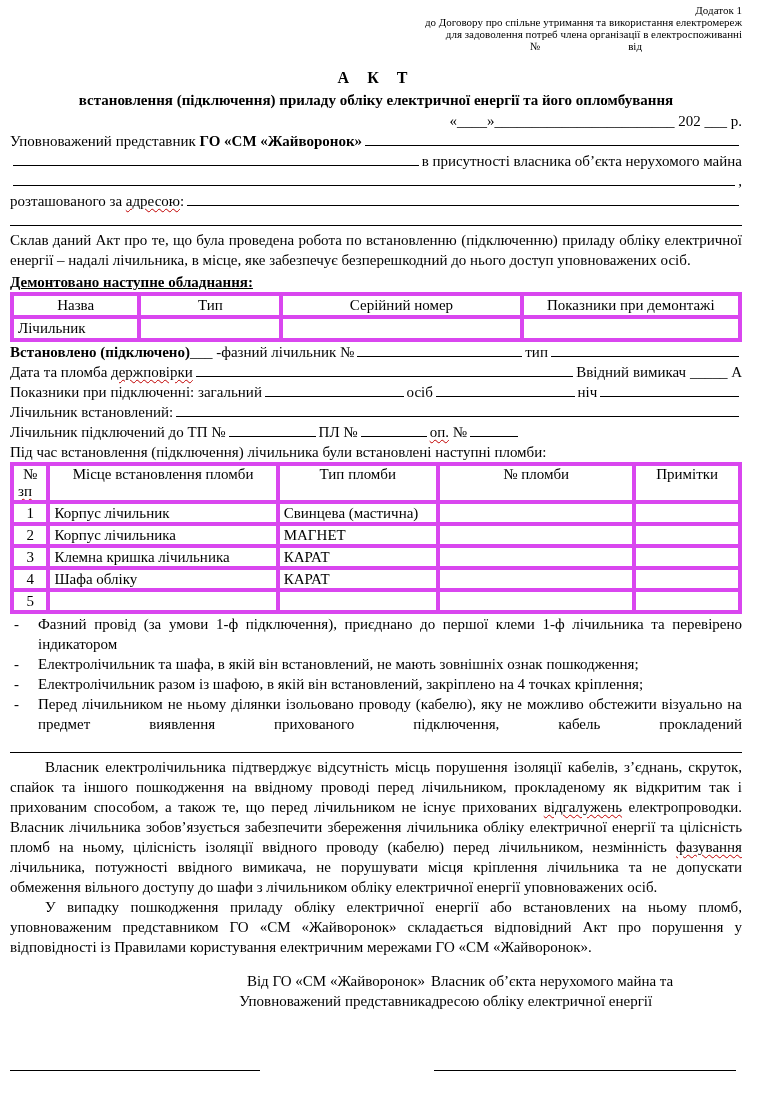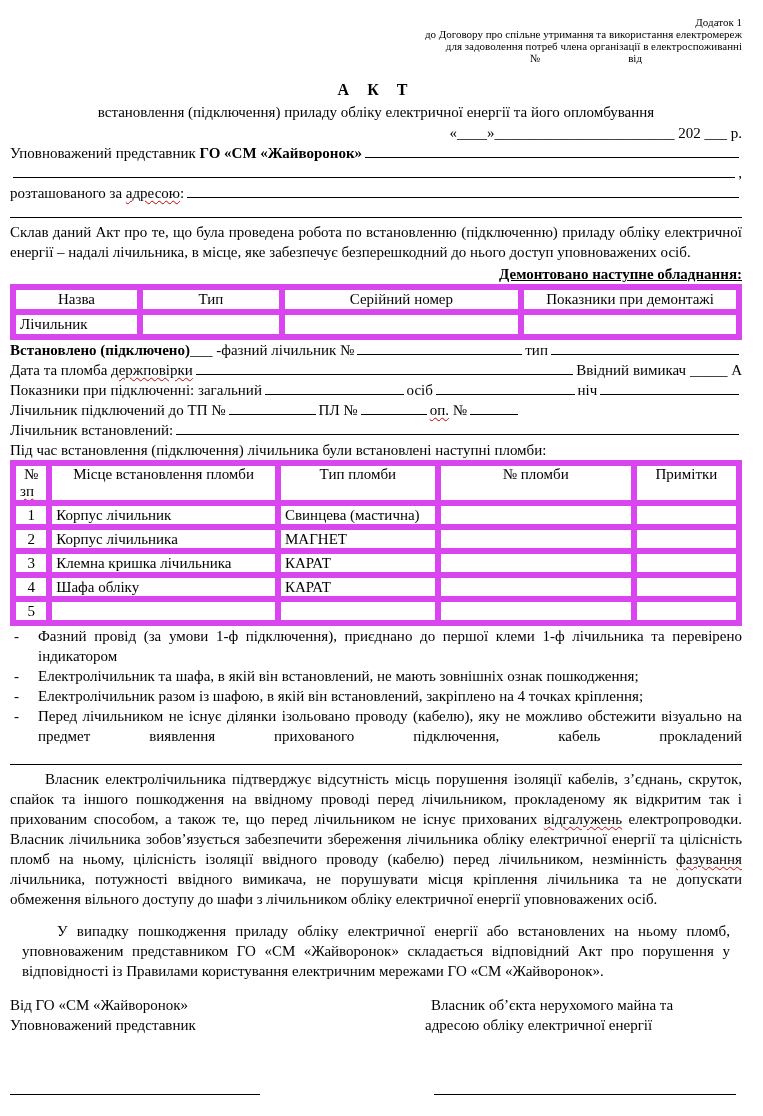--- a/index.html
+++ b/index.html
@@ -3,61 +3,61 @@
 <meta charset="utf-8">
 <style>
   * { box-sizing: border-box; }
   html,body { margin:0; padding:0; }
   body {
     width:763px; height:1116px; overflow:hidden;
     background:#ffffff; color:#000000;
     font-family:"Liberation Serif", serif;
     font-size:15px; line-height:20px;
   }
-  .page { width:763px; height:1116px; padding:16px 21px 0 10px; }
+  .page { width:763px; height:1116px; padding:4px 21px 0 10px; }
 
   
   .hdr { font-size:11px; line-height:12px; text-align:right; }
   .hdr-noline { display:flex; justify-content:flex-end; font-size:11px; line-height:12px; padding-right:100px; }
   .hdr-gap { display:inline-block; width:88px; }
 
   .title { text-align:center; font-weight:bold; font-size:16px; letter-spacing:7px; margin-top:16px; }
-  .subtitle { text-align:center; font-weight:normal; margin-top:2px; }
+  .subtitle { text-align:center; font-weight:bold; margin-top:2px; }
   .dateline { text-align:right; margin-top:1px; }
 
   .flexline { display:flex; align-items:flex-end; }
   .fl { flex:1; position:relative; min-width:20px; margin:0 3px; }
   .fl::after, .fw::after { content:""; position:absolute; left:0; right:0; bottom:5px; border-bottom:1px solid #000; }
   .fw { display:inline-block; position:relative; height:20px; margin:0 3px; }
   .rule { border-bottom:1px solid #000; height:15px; margin-bottom:4px; }
   .nowrap { white-space:nowrap; }
   .b { font-weight:bold; }
 
   .sp { text-decoration-line:underline; text-decoration-style:wavy; text-decoration-color:#c00000; text-decoration-thickness:1px; text-underline-offset:2px; }
 
   .just { text-align:justify; }
   .ind { text-indent:35px; }
 
-  .heading { text-align:right; font-weight:bold; text-decoration:underline; margin-top:2px; }
+  .heading { text-align:left; font-weight:bold; text-decoration:underline; margin-top:2px; }
 
   table { border-collapse:collapse; width:100%; table-layout:fixed; }
-  th, td { border:6px solid #d946ef; padding:0 4px; font-weight:normal; font-size:15px; overflow:hidden; }
+  th, td { border:4px solid #d946ef; padding:0 4px; font-weight:normal; font-size:15px; overflow:hidden; }
   .t1 th { text-align:center; height:21px; line-height:19px; }
   .t1 td { height:21px; line-height:19px;margin-top:32px; }
   .t2 th { text-align:center; vertical-align:top; height:37px; line-height:17px; }
   .t2 td { height:20px; line-height:18px; }
   .t2 .cnum { text-align:center; }
 
   .dash-item { display:flex; }
   .dash-marker { width:28px; flex:none; padding-left:4px; }
   .dash-text { flex:1; text-align:justify; }
   .just-last { text-align-last:justify; }
 
   .footer { display:flex; margin-top:14px; }
-  .fcol-l { width:415px; flex:none; }
+  .fcol-l { width:415px; flex:none;text-align:right; }
   .fcol-r { flex:1; }
   .fcol-r .indent6 { text-indent:6px; }
   .sigrow { display:flex; justify-content:space-between; margin-top:46px; padding-right:6px; }
   .sig { border-bottom:1px solid #000; height:14px; }
   .sig-l { width:250px; }
   .sig-r { width:302px; }
 </style>
 </head>
 <body>
 
@@ -74,20 +74,24 @@
     </div>
   </div>
 
   <div class="title">А К Т</div>
   <div class="subtitle">встановлення (підключення) приладу обліку електричної енергії та його опломбування</div>
   <div class="dateline">«____»________________________ 202 ___ р.</div>
 
   <div class="flexline">
     <span class="nowrap"><span>Уповноважений представник </span><span class="b">ГО «СМ «Жайворонок»</span></span>
     <span class="fl"></span>
+  </div>
+  <div class="flexline">
+    <span class="fl"></span>
+    <span class="nowrap">в присутності власника об’єкта нерухомого майна</span>
   </div>
   <div class="flexline">
     <span class="fl"></span>
     <span>,</span>
   </div>
   <div class="flexline">
     <span class="nowrap"><span>розташованого за </span><span class="sp">адресою</span><span>:</span></span>
     <span class="fl"></span>
   </div>
   <div class="rule"></div>
@@ -132,30 +136,30 @@
   </div>
   <div class="flexline">
     <span class="nowrap">Показники при підключенні: загальний</span>
     <span class="fl"></span>
     <span class="nowrap">осіб</span>
     <span class="fl"></span>
     <span class="nowrap">ніч</span>
     <span class="fl"></span>
   </div>
   <div class="flexline">
+    <span class="nowrap">Лічильник встановлений:</span>
+    <span class="fl"></span>
+  </div>
+  <div class="flexline">
     <span class="nowrap">Лічильник підключений до ТП №</span>
     <span class="fw" style="width:87px;"></span>
     <span class="nowrap">ПЛ №</span>
     <span class="fw" style="width:66px;"></span>
     <span class="nowrap"><span class="sp">оп.</span>&nbsp;<span>№</span></span>
     <span class="fw" style="width:48px;"></span>
-  </div>
-  <div class="flexline">
-    <span class="nowrap">Лічильник встановлений:</span>
-    <span class="fl"></span>
   </div>
   <div>Під час встановлення (підключення) лічильника були встановлені наступні пломби:</div>
 
   <table class="t2">
     <colgroup>
         <col style="width:5%">
         <col style="width:31.5%">
         <col style="width:22%">
         <col style="width:27%">
         <col style="width:14.5%">
@@ -216,27 +220,27 @@
   <div class="dash-item">
     <span class="dash-marker">-</span>
     <span class="dash-text">Електролічильник та шафа, в якій він встановлений, не мають зовнішніх ознак пошкодження;</span>
   </div>
   <div class="dash-item">
     <span class="dash-marker">-</span>
     <span class="dash-text">Електролічильник разом із шафою, в якій він встановлений, закріплено на 4 точках кріплення;</span>
   </div>
   <div class="dash-item">
     <span class="dash-marker">-</span>
-    <span class="dash-text just-last">Перед лічильником не існує ділянки ізольовано проводу (кабелю), яку не можливо обстежити візуально на предмет виявлення прихованого підключення, кабель прокладений</span>
+    <span class="dash-text just-last">Перед лічильником не ньому ділянки ізольовано проводу (кабелю), яку не можливо обстежити візуально на предмет виявлення прихованого підключення, кабель прокладений</span>
   </div>
   <div class="rule" style="margin-top:4px;"></div>
 
   <p class="just ind" style="margin:2px 0 0 0;"><span>Власник електролічильника підтверджує відсутність місць порушення ізоляції кабелів, з’єднань, скруток, спайок та іншого пошкодження на ввідному проводі перед лічильником, прокладеному як відкритим так і прихованим способом, а також те, що перед лічильником не існує прихованих </span><span class="sp">відгалужень</span><span> електропроводки. Власник лічильника зобов’язується забезпечити збереження лічильника обліку електричної енергії та цілісність пломб на ньому, цілісність ізоляції ввідного проводу (кабелю) перед лічильником, незмінність </span><span class="sp">фазування</span><span> лічильника, потужності ввідного вимикача, не порушувати місця кріплення лічильника та не допускати обмеження вільного доступу до шафи з лічильником обліку електричної енергії уповноважених осіб.</span></p>
 
-  <p class="just ind" style="margin:12px;">У випадку пошкодження приладу обліку електричної енергії або встановлених на ньому пломб, уповноваженим представником ГО «СМ «Жайворонок» складається відповідний Акт про порушення у відповідності із Правилами користування електричним мережами ГО «СМ «Жайворонок».</p>
+  <p class="just ind" style="margin:0;">У випадку пошкодження приладу обліку електричної енергії або встановлених на ньому пломб, уповноваженим представником ГО «СМ «Жайворонок» складається відповідний Акт про порушення у відповідності із Правилами користування електричним мережами ГО «СМ «Жайворонок».</p>
 
   <div class="footer">
     <div class="fcol-l">
       <div>Від ГО «СМ «Жайворонок»</div>
       <div>Уповноважений представник</div>
     </div>
     <div class="fcol-r">
       <div class="indent6">Власник об’єкта нерухомого майна та</div>
       <div>адресою обліку електричної енергії</div>
     </div>

